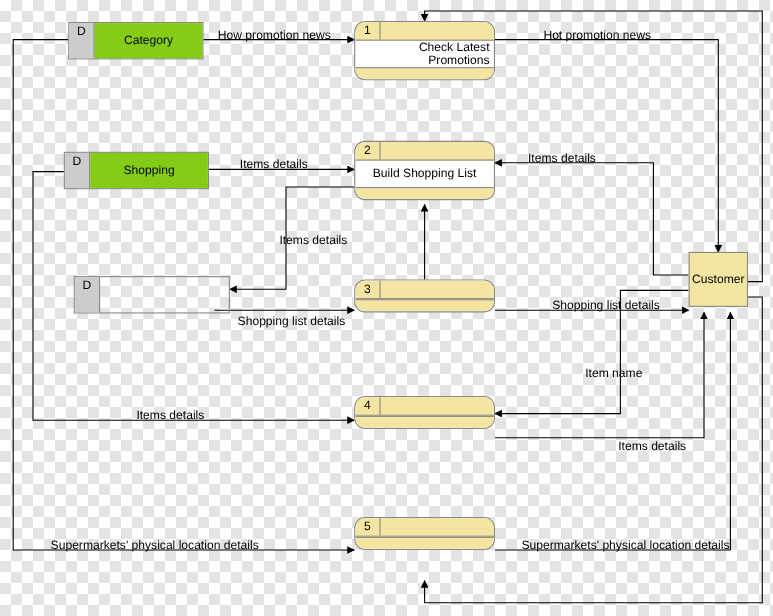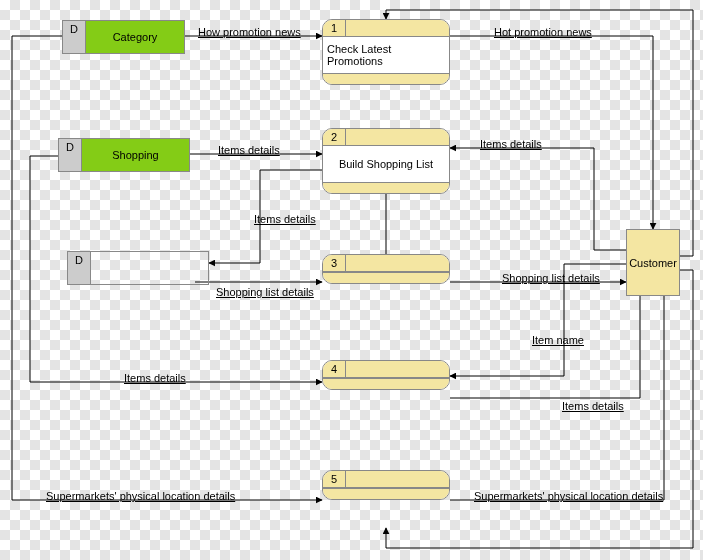--- a/index.html
+++ b/index.html
@@ -18,24 +18,24 @@
   }
   svg{position:absolute;inset:0;pointer-events:none}
   .node{position:absolute;border:1px solid #888;box-sizing:border-box}
   .datastore{display:flex;height:34px}
   .datastore .dtag{width:22px;background:#ccc;display:flex;align-items:flex-start;justify-content:center;padding-top:2px;border-right:1px solid #888}
   .datastore .dlabel{flex:1;background:#84cc16;display:flex;align-items:center;justify-content:center}
   .process{width:128px;border-radius:10px;background:#fff;overflow:hidden}
   .process .phead{display:flex;background:#f4e6a2;border-bottom:1px solid #888}
   .process .pnum{width:22px;border-right:1px solid #888;text-align:center;line-height:16px}
   .process .pspacer{flex:1;height:16px}
-  .process .pbody{height:36px;display:flex;align-items:center;justify-content:center;text-align:left;padding:0 4px}
+  .process .pbody{height:24px;display:flex;align-items:center;justify-content:center;text-align:right;padding:0 4px}
   .process .pfoot{height:10px;background:#f4e6a2;border-top:1px solid #888}
   .entity{background:#f4e6a2;display:flex;align-items:center;justify-content:center}
-  .flowlabel{position:absolute;white-space:nowrap;background:transparent;padding:0 2px;text-decoration:underline}
+  .flowlabel{position:absolute;white-space:nowrap;background:transparent;padding:0 2px;}
   path.conn{fill:none;stroke:#000;stroke-width:1}
 </style>
 </head>
 <body>
 
 <svg width="703" height="560">
   <defs>
     <marker id="ah" viewBox="0 0 10 10" refX="9" refY="5" markerWidth="7" markerHeight="7" orient="auto-start-reverse">
       <path d="M0,0 L10,5 L0,10 z" fill="#000"></path>
     </marker>
@@ -115,21 +115,21 @@
   <div class="pfoot"></div>
 </div>
 <div class="node process" style="left:322px;top:470px">
   <div class="phead">
       <div class="pnum">5</div>
       <div class="pspacer"></div>
     </div>
   <div class="pfoot"></div>
 </div>
 
-<div class="node entity" style="left:626px;top:229px;width:54px;height:67px">
+<div class="node entity" style="left:626px;top:229px;width:54px;height:50px">
   <span>Customer</span>
 </div>
 
 <span class="flowlabel" style="left:196px;top:26px">How promotion news</span>
 <span class="flowlabel" style="left:492px;top:26px">Hot promotion news</span>
 <span class="flowlabel" style="left:216px;top:144px">Items details</span>
 <span class="flowlabel" style="left:478px;top:138px">Items details</span>
 <span class="flowlabel" style="left:252px;top:213px">Items details</span>
 <span class="flowlabel" style="left:214px;top:286px">Shopping list details</span>
 <span class="flowlabel" style="left:500px;top:272px">Shopping list details</span>

